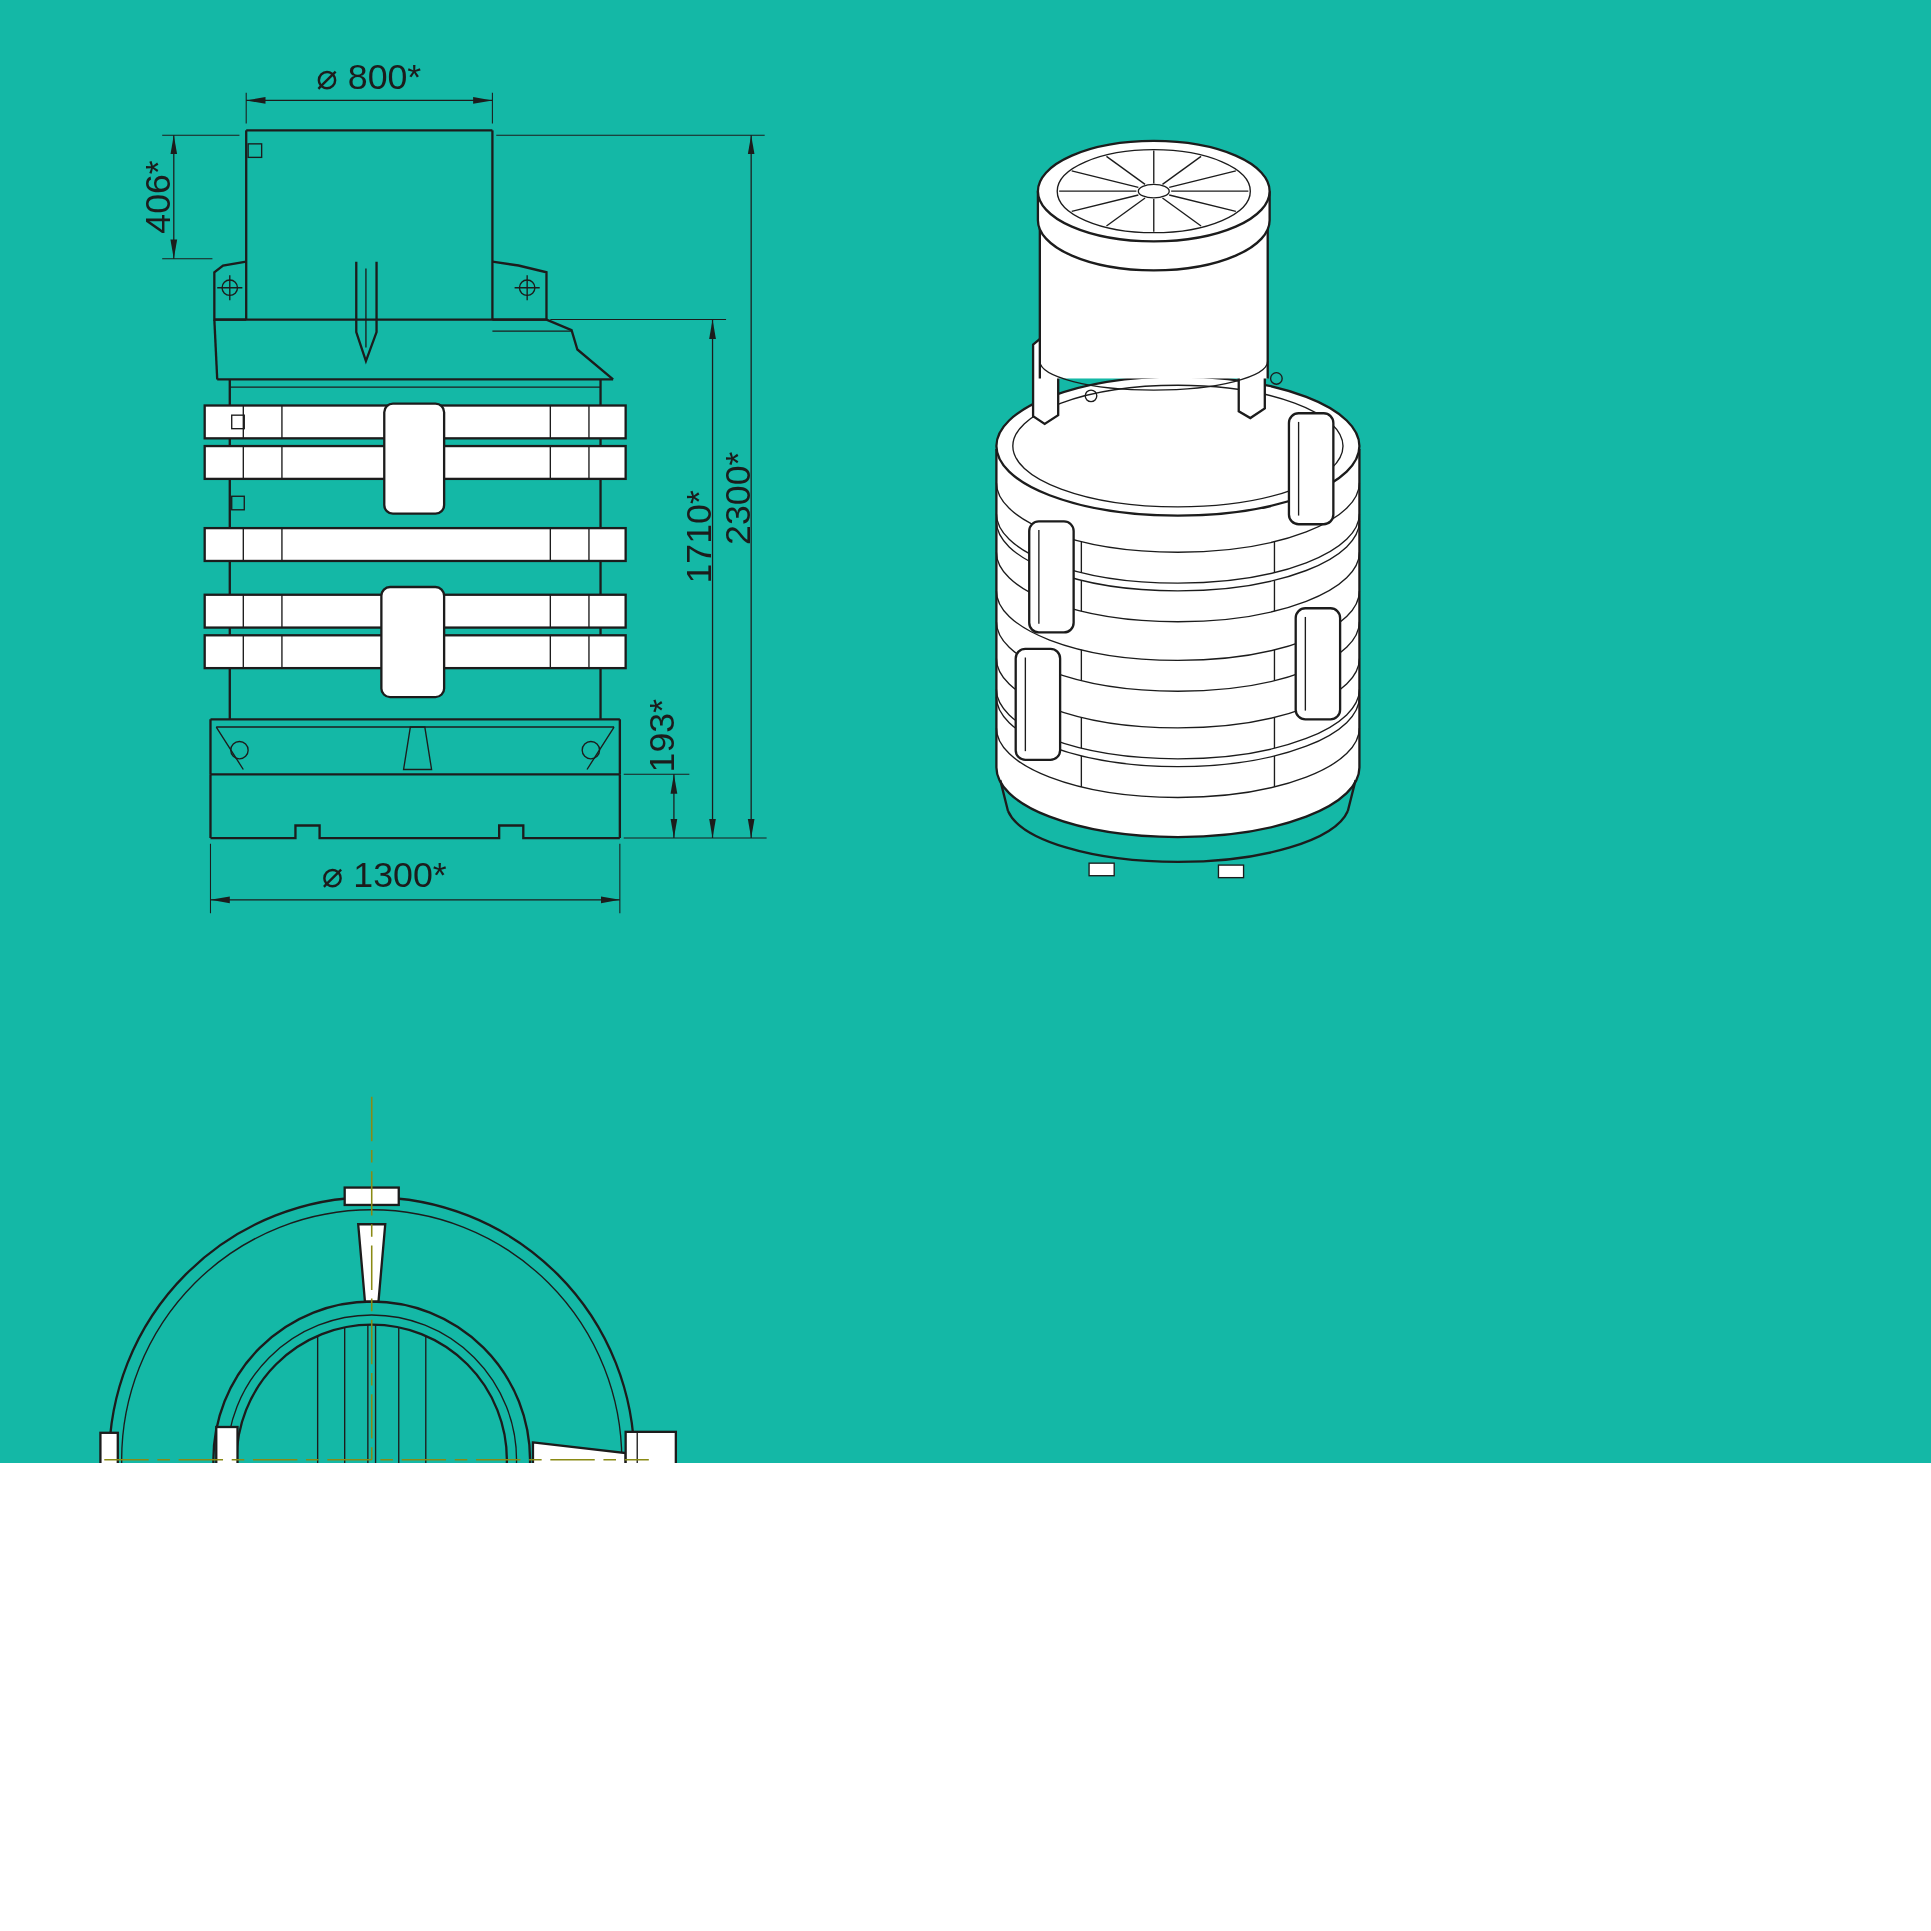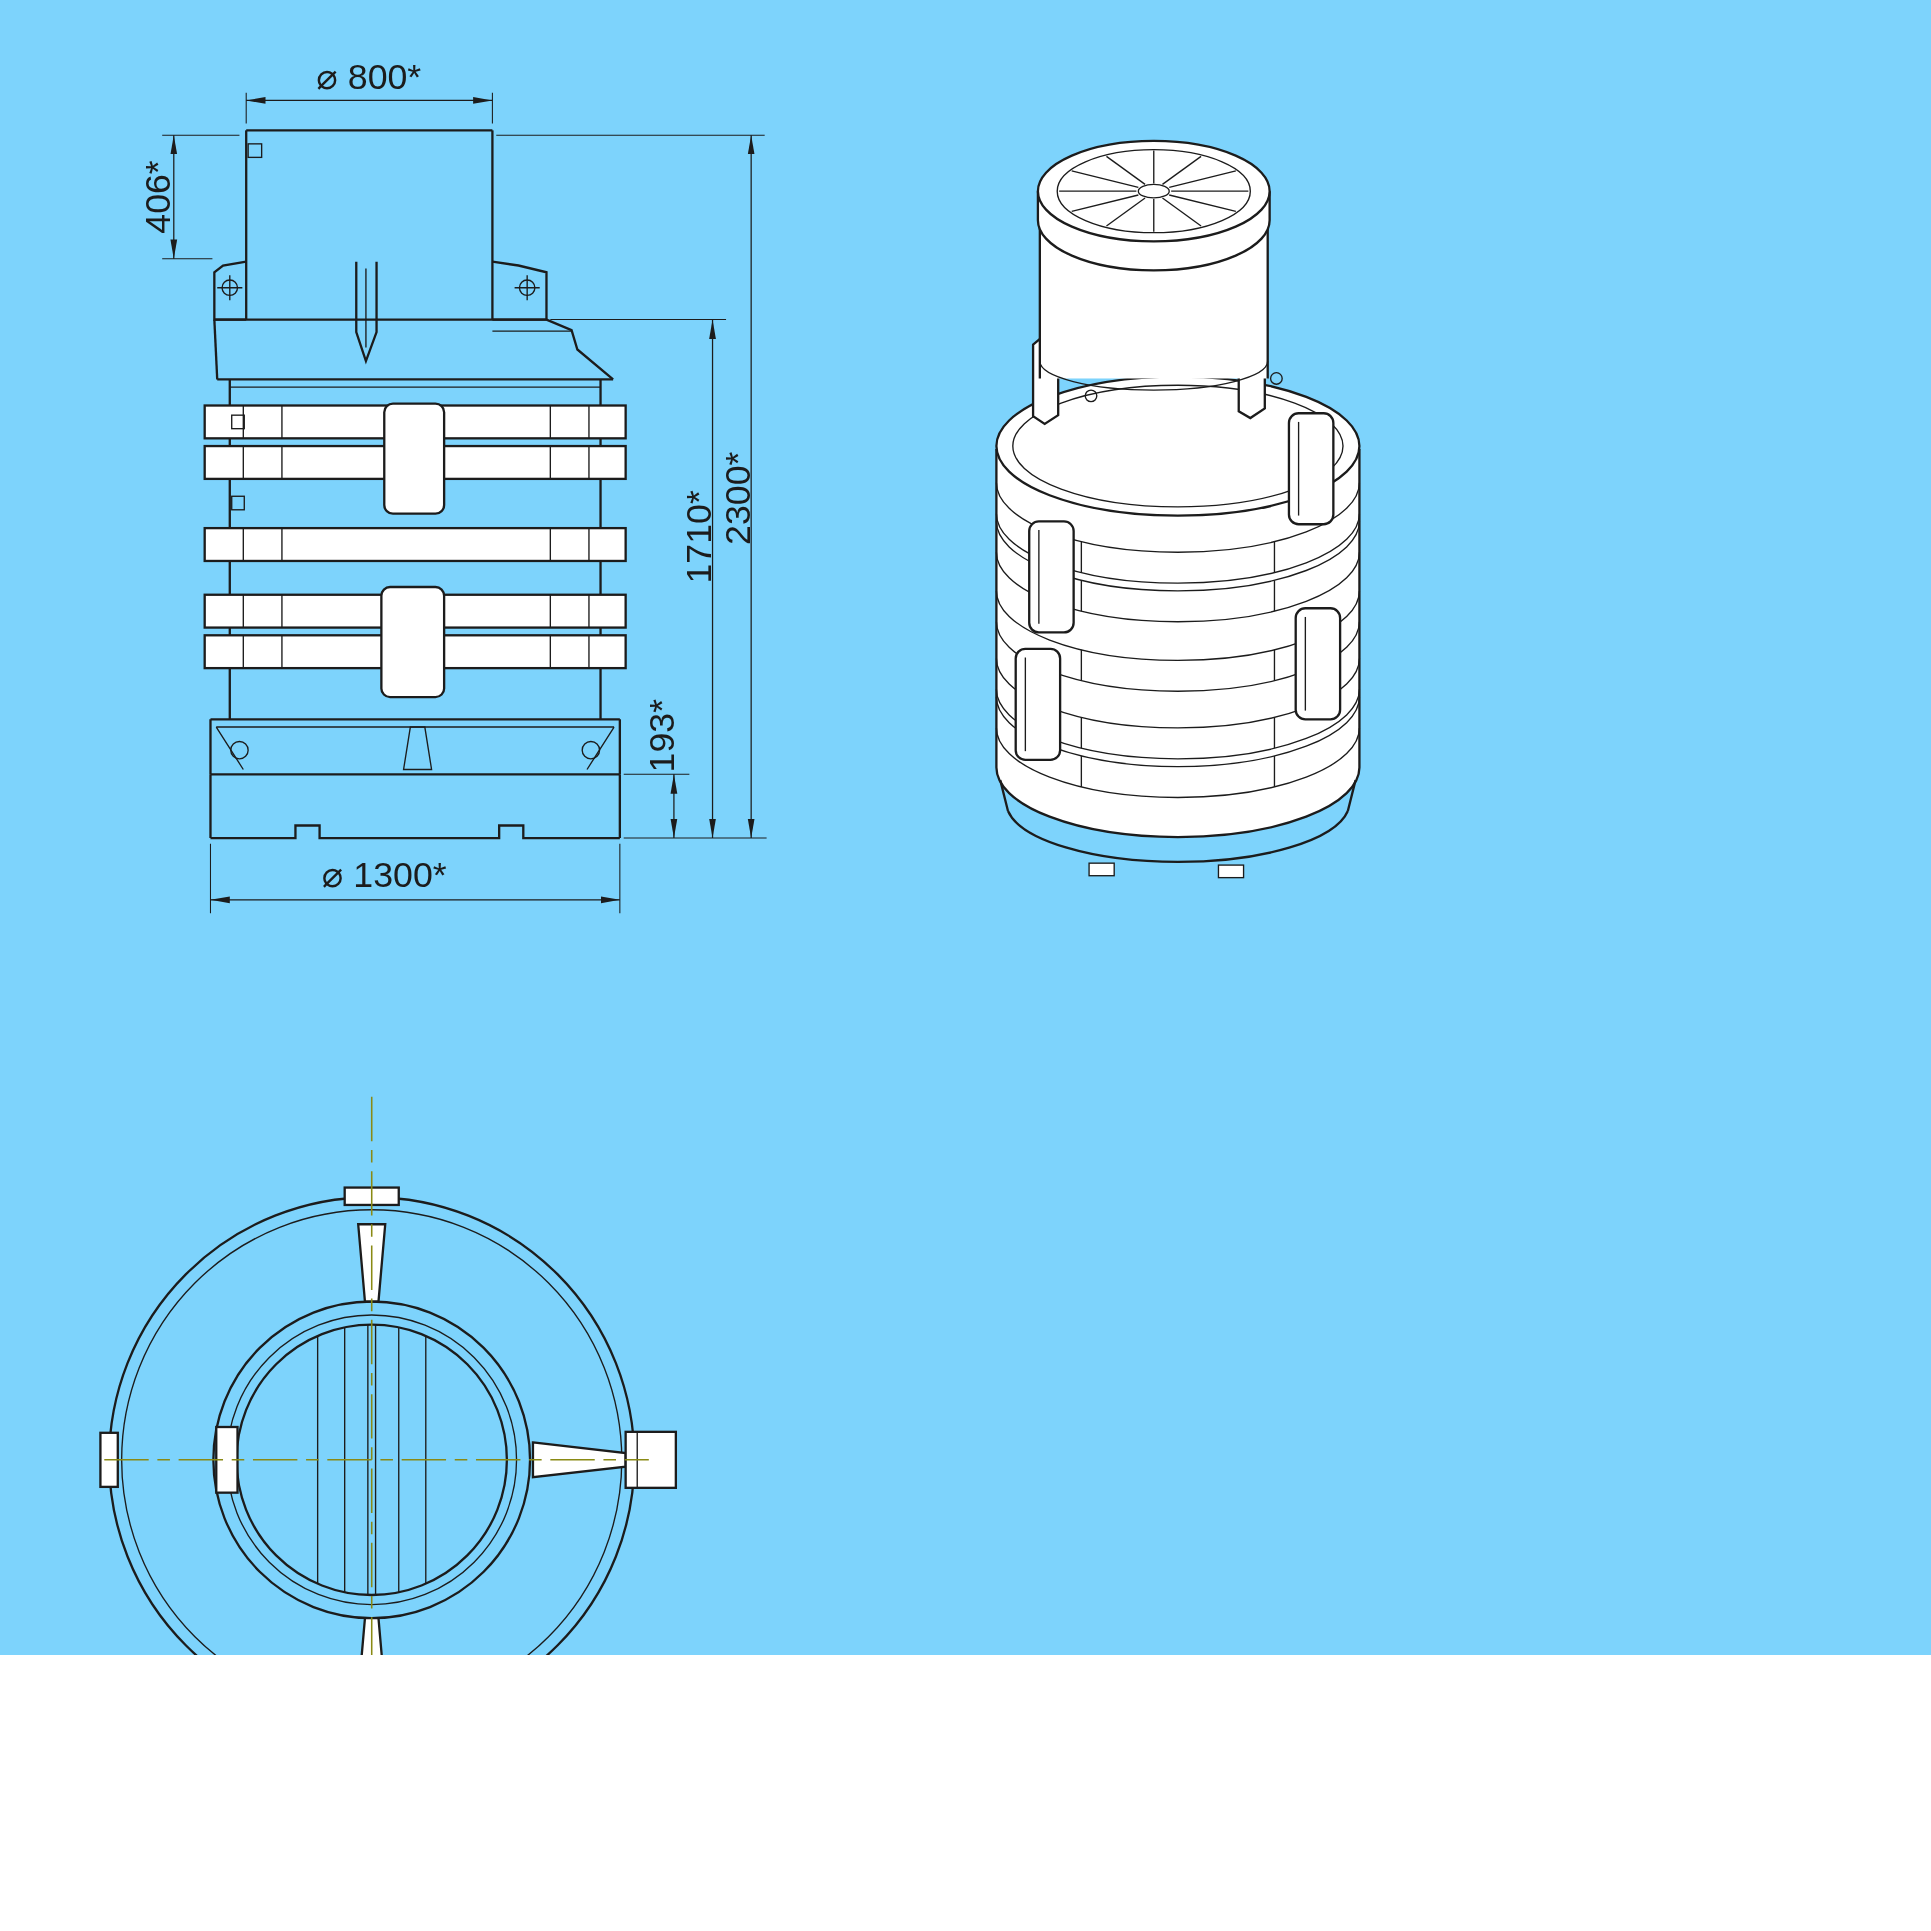--- a/index.html
+++ b/index.html
@@ -2,22 +2,22 @@
 <html><head>
 <meta charset="utf-8">
 <style>
   html, body {
     margin: 0;
     padding: 0;
     background: #ffffff;
   }
   .sheet {
     width: 1931px;
-    height: 1655px;
-    background: #7dd3fc;
+    height: 1463px;
+    background: #14b8a6;
     position: relative;
     font-family: "Liberation Sans", "DejaVu Sans", sans-serif;
     text-align: right;
   }
   svg { display: block; }
 
   
   .ol  { stroke: #1c1c1c; stroke-width: 2.4; fill: none; stroke-linejoin: miter; stroke-linecap: butt; }
   .olf { stroke: #1c1c1c; stroke-width: 2.4; fill: #ffffff; stroke-linejoin: miter; }
   .tl  { stroke: #1c1c1c; stroke-width: 1.4; fill: none; }

